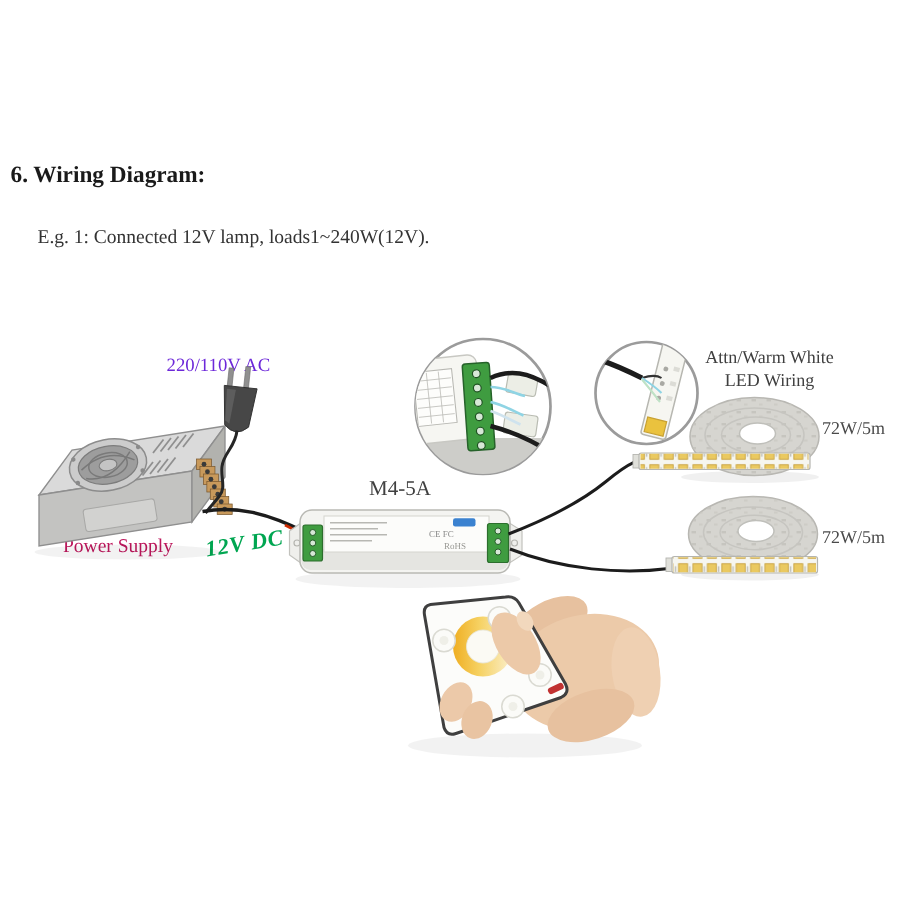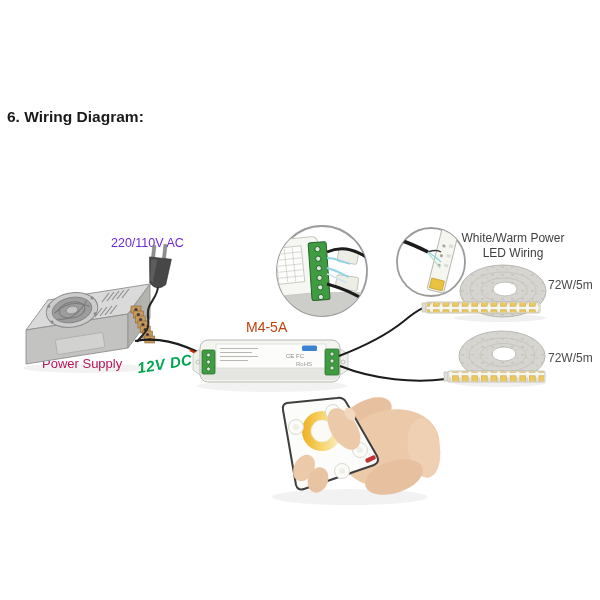--- a/index.html
+++ b/index.html
@@ -1,43 +1,44 @@
 <!DOCTYPE html>
 <html><head>
 <meta charset="utf-8">
 <style>
   html,body{margin:0;padding:0;background:#fff;}
   .canvas{position:relative;width:600px;height:562px;background:#fff;overflow:hidden;
-          font-family:Liberation Sans, sans-serif;color:#2b2b2b;}
+          font-family:Liberation Serif, serif;color:#2b2b2b;}
   .lbl{position:absolute;white-space:nowrap;}
   .title{left:7px;top:108px;font-size:15.5px;font-weight:bold;color:#1a1a1a;}
   .line1{left:25px;top:150px;font-size:13px;color:#333;}
   .line2{left:25px;top:174px;font-size:13px;color:#333;}
   .ac{left:111px;top:236px;font-size:12.5px;color:#6d28d9;}
   .ps{left:42px;top:356px;font-size:13px;color:#be185d;}
   .dc{left:137px;top:355px;font-size:15px;font-weight:bold;font-style:italic;
       color:#00a651;transform:rotate(-9deg);letter-spacing:.5px;}
-  .m45a{left:246px;top:319px;font-size:14px;color:#c2410c;}
+  .m45a{left:246px;top:319px;font-size:14px;color:#404040;}
   .striptitle{left:448px;width:130px;text-align:center;font-size:12px;color:#3f3f3f;}
   .st1{top:231px;} .st2{top:246px;}
   .w5m{left:548px;font-size:12px;color:#4a4a4a;text-align:right;}
   .w5m.a{top:278px;} .w5m.b{top:351px;}
   svg.layer{position:absolute;left:0;top:0;}
 </style>
 </head>
 <body>
 
 <div class="canvas">
 
   <div class="lbl title">6. Wiring Diagram:</div>
+  <div class="lbl line1">E.g. 1: Connected 12V lamp, loads1~240W(12V).</div>
   <div class="lbl ac">220/110V AC</div>
   <div class="lbl ps">Power Supply</div>
   <div class="lbl dc">12V DC</div>
   <div class="lbl m45a">M4-5A</div>
-  <div class="lbl striptitle st1">White/Warm Power</div>
+  <div class="lbl striptitle st1">Attn/Warm White</div>
   <div class="lbl striptitle st2">LED Wiring</div>
   <div class="lbl w5m a">72W/5m</div>
   <div class="lbl w5m b">72W/5m</div>
 
   <svg class="layer" width="600" height="600" viewBox="0 0 600 600">
     <defs>
       <linearGradient id="ringGrad" x1="0" y1="0" x2="1" y2="0">
         <stop offset="0" stop-color="#efae22"></stop>
         <stop offset=".45" stop-color="#f6d264"></stop>
         <stop offset="1" stop-color="#fbf0cf"></stop>

